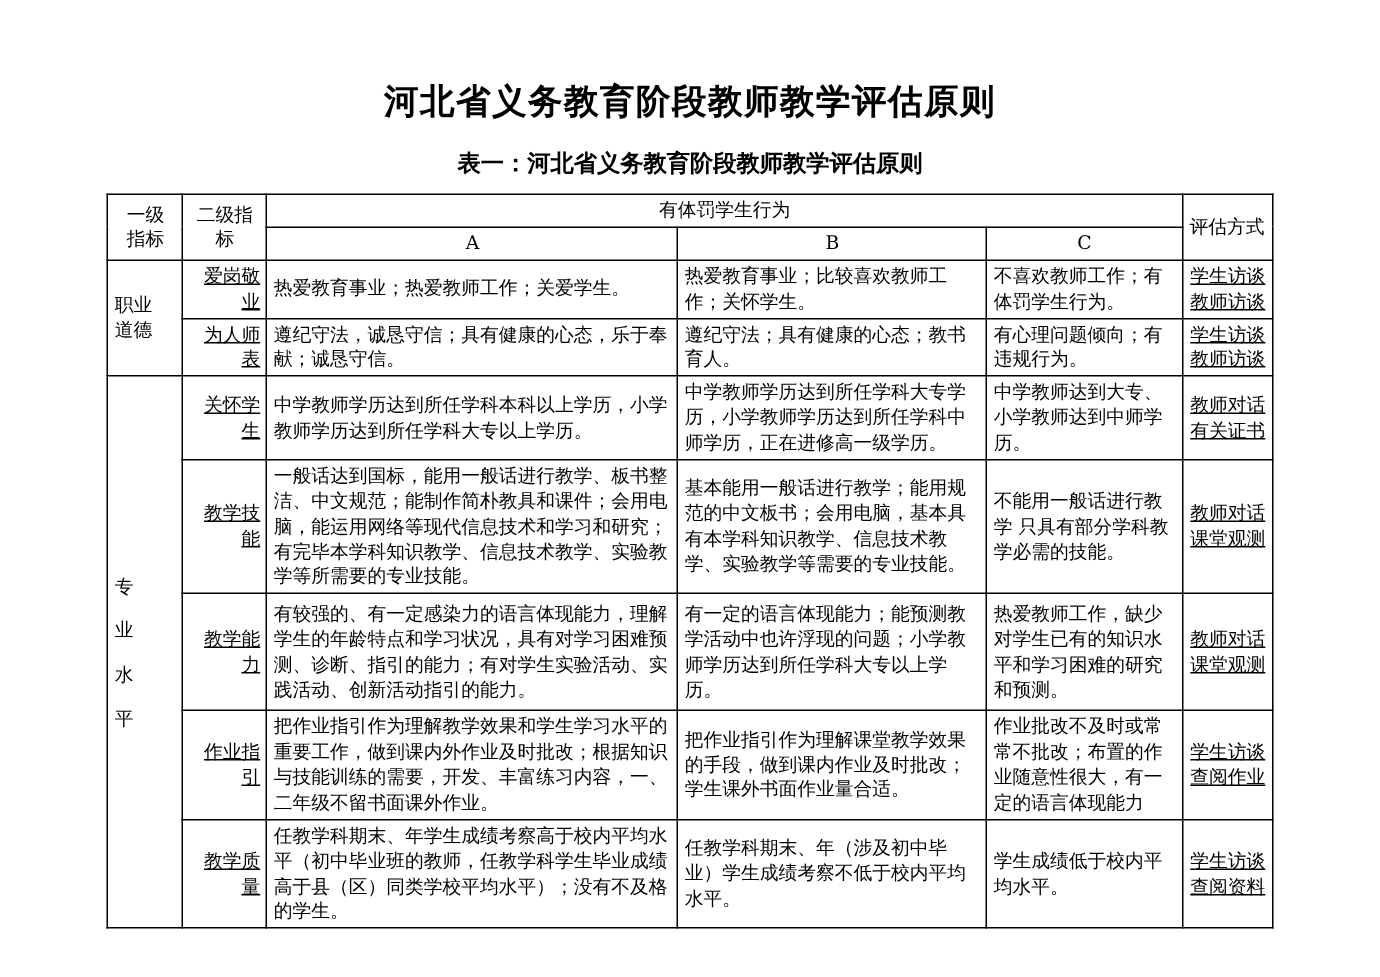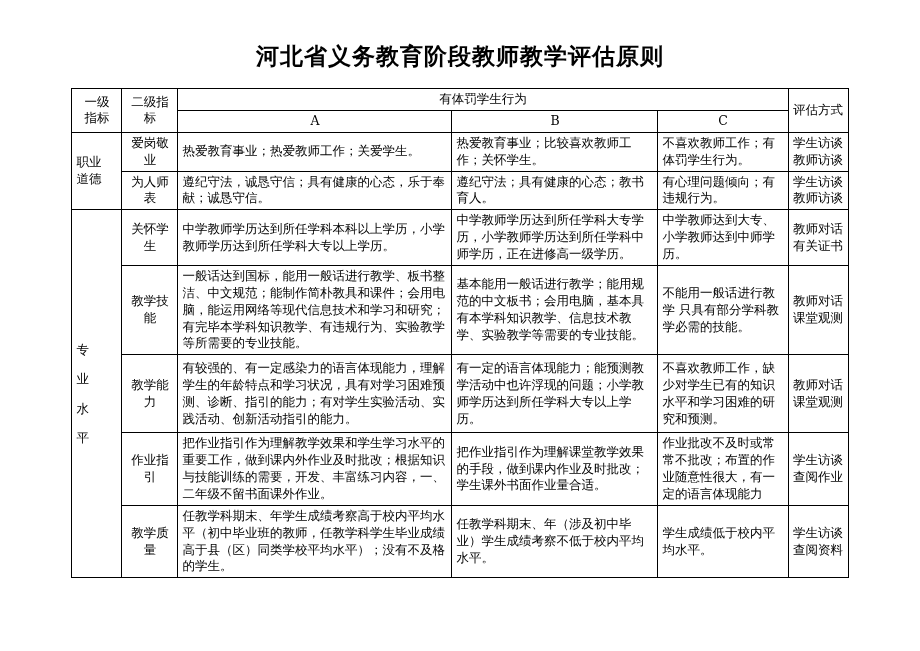--- a/index.html
+++ b/index.html
@@ -6,21 +6,21 @@
     margin: 0;
     padding: 0;
     background: #ffffff;
     color: #000000;
     font-family: "DejaVu Serif", "Liberation Serif", serif;
   }
   .page {
     width: 920px;
     height: 651px;
     box-sizing: border-box;
-    padding-top: 41px;
+    padding-top: 52px;
     background: #ffffff;
     overflow: hidden;
   }
   .title {
     margin: 0 0 16px 0;
     text-align: center;
     font-size: 23px;
     font-weight: bold;
     letter-spacing: 1px;
   }
@@ -41,33 +41,34 @@
     font-size: 12.5px;
     font-weight: normal;
     line-height: 1.35;
     padding: 2px 4px;
     vertical-align: middle;
     box-sizing: border-box;
     overflow: hidden;
   }
   .eval-table th { text-align: center; white-space: pre-line; }
   .cell-body { text-align: left; }
-  .cell-center { text-align: center; }
+  .cell-center { text-align: right; text-decoration: underline; }
   .pre { white-space: pre-line; }
   .group-cell {
     white-space: pre-line;
     line-height: 2.0;
   }
   .group-cell.tall { line-height: 2.35; }
 </style>
 </head>
 <body>
 
 <div class="page">
   <h1 class="title">河北省义务教育阶段教师教学评估原则</h1>
+  <h2 class="subtitle">表一：河北省义务教育阶段教师教学评估原则</h2>
 
   <table class="eval-table">
     <colgroup>
       <col style="width:50px">
       <col style="width:56px">
       <col style="width:274px">
       <col style="width:206px">
       <col style="width:130px">
       <col style="width:60px">
     </colgroup>
@@ -113,31 +114,31 @@
 平</td>
       <td class="cell-center">关怀学生</td>
       <td class="cell-body">中学教师学历达到所任学科本科以上学历，小学教师学历达到所任学科大专以上学历。</td>
       <td class="cell-body">中学教师学历达到所任学科大专学历，小学教师学历达到所任学科中师学历，正在进修高一级学历。</td>
       <td class="cell-body">中学教师达到大专、小学教师达到中师学历。</td>
       <td class="cell-center pre">教师对话
 有关证书</td>
     </tr>
     <tr style="height:84px">
       <td class="cell-center">教学技能</td>
-      <td class="cell-body">一般话达到国标，能用一般话进行教学、板书整洁、中文规范；能制作简朴教具和课件；会用电脑，能运用网络等现代信息技术和学习和研究；有完毕本学科知识教学、有违规行为、实验教学等所需要的专业技能。</td>
+      <td class="cell-body">一般话达到国标，能用一般话进行教学、板书整洁、中文规范；能制作简朴教具和课件；会用电脑，能运用网络等现代信息技术和学习和研究；有完毕本学科知识教学、信息技术教学、实验教学等所需要的专业技能。</td>
       <td class="cell-body">基本能用一般话进行教学；能用规范的中文板书；会用电脑，基本具有本学科知识教学、信息技术教学、实验教学等需要的专业技能。</td>
       <td class="cell-body">不能用一般话进行教学 只具有部分学科教学必需的技能。</td>
       <td class="cell-center pre">教师对话
 课堂观测</td>
     </tr>
     <tr style="height:78px">
       <td class="cell-center">教学能力</td>
       <td class="cell-body">有较强的、有一定感染力的语言体现能力，理解学生的年龄特点和学习状况，具有对学习困难预测、诊断、指引的能力；有对学生实验活动、实践活动、创新活动指引的能力。</td>
       <td class="cell-body">有一定的语言体现能力；能预测教学活动中也许浮现的问题；小学教师学历达到所任学科大专以上学历。</td>
-      <td class="cell-body">不喜欢教师工作，缺少对学生已有的知识水平和学习困难的研究和预测。</td>
+      <td class="cell-body">热爱教师工作，缺少对学生已有的知识水平和学习困难的研究和预测。</td>
       <td class="cell-center pre">教师对话
 课堂观测</td>
     </tr>
     <tr style="height:70px">
       <td class="cell-center">作业指引</td>
       <td class="cell-body">把作业指引作为理解教学效果和学生学习水平的重要工作，做到课内外作业及时批改；根据知识与技能训练的需要，开发、丰富练习内容，一、二年级不留书面课外作业。</td>
       <td class="cell-body">把作业指引作为理解课堂教学效果的手段，做到课内作业及时批改；学生课外书面作业量合适。</td>
       <td class="cell-body">作业批改不及时或常常不批改；布置的作业随意性很大，有一定的语言体现能力</td>
       <td class="cell-center pre">学生访谈
 查阅作业</td>

